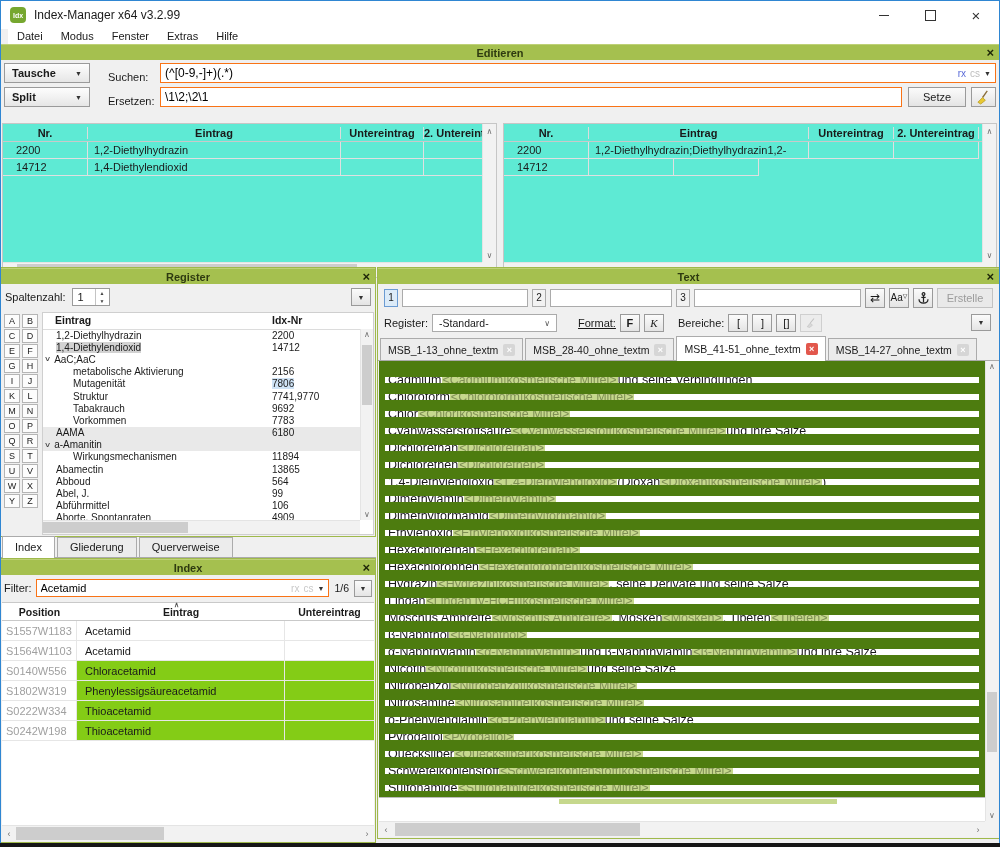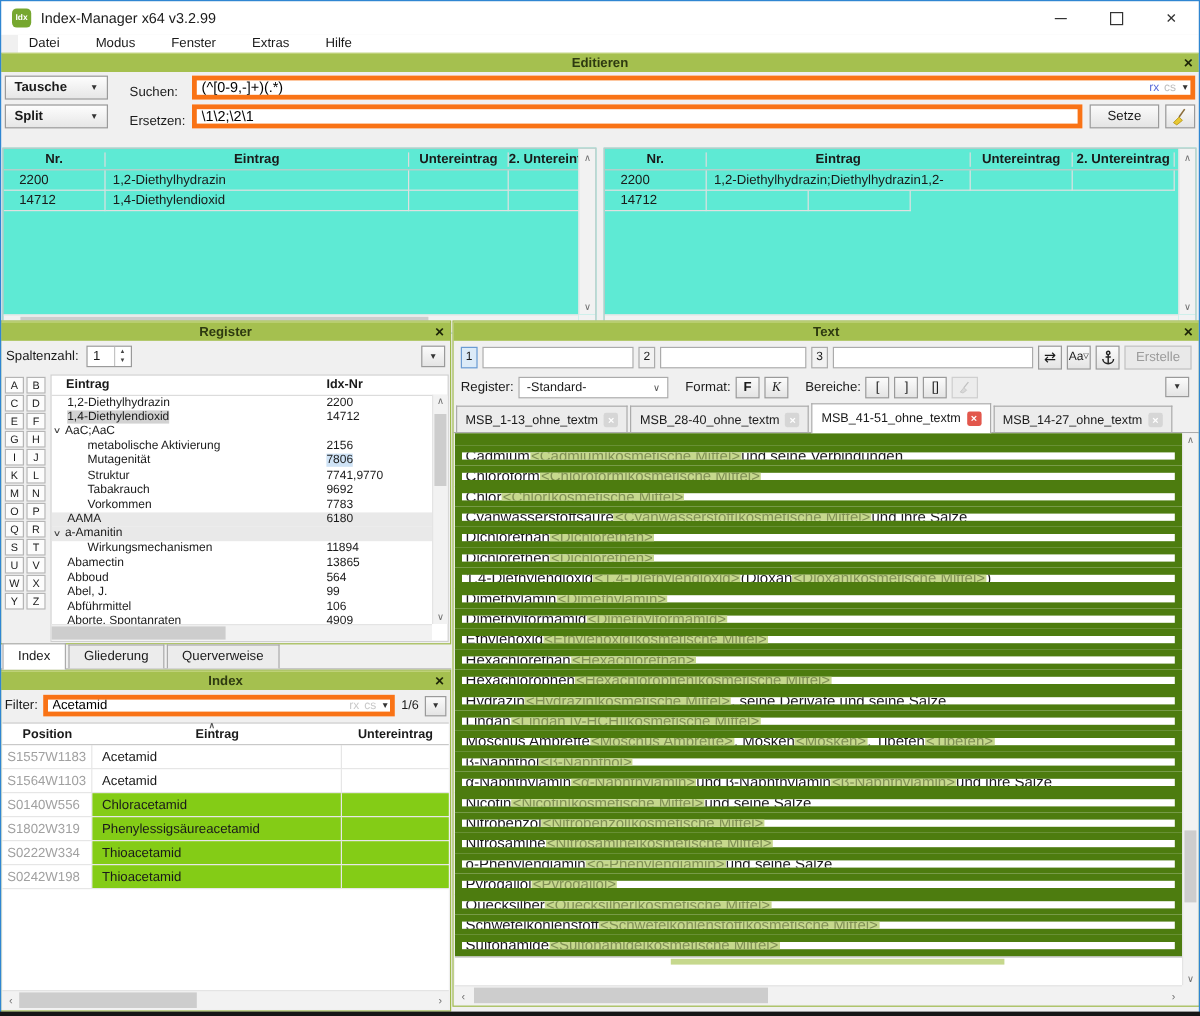--- a/index.html
+++ b/index.html
@@ -11,39 +11,39 @@
   
   .titlebar{position:absolute;left:1px;top:1px;right:1px;height:28px;background:#fff;display:flex;align-items:center;}
   .app-icon{width:16px;height:16px;border-radius:4px;background:#76a72f;color:#fff;font-size:7px;font-weight:bold;
             display:flex;align-items:center;justify-content:center;margin:0 8px 0 9px;}
   .title-text{font-size:12px;}
   .win-controls{margin-left:auto;display:flex;height:100%;}
   .win-btn{width:46px;height:100%;display:flex;align-items:center;justify-content:center;color:#333;font-size:13px;}
   .glyph-min{width:10px;border-top:1px solid #333;display:inline-block;}
   .glyph-max{width:9px;height:9px;border:1px solid #333;display:inline-block;}
   .glyph-close{font-size:15px;line-height:1;}
-  .menubar{position:absolute;top:29px;left:15px;right:1px;height:15px;background:#fff;display:flex;font-size:11px;gap:12px;}
+  .menubar{position:absolute;top:29px;left:8px;right:1px;height:15px;background:#fff;display:flex;font-size:11px;}
   .menu-item{padding:0 9px;line-height:15px;}
 
   
   .green-hdr{background:#a5c04f;border-top:1px solid #bed177;color:#2e3a10;font-weight:bold;font-size:11px;
              display:flex;align-items:center;justify-content:center;position:relative;}
   .green-x{position:absolute;right:5px;top:0;bottom:0;display:flex;align-items:center;font-size:13px;color:#1d2508;font-weight:bold;line-height:1;}
   .hdr-editieren{position:absolute;top:44px;left:1px;right:1px;height:15px;}
 
   
   .ctl-row{position:absolute;display:flex;align-items:flex-end;font-size:11px;}
   #row-suchen{top:61px;left:4px;right:4px;height:22px;}
   #row-ersetzen{top:85px;left:4px;right:4px;height:22px;}
   .drop-btn{width:86px;height:20px;display:flex;align-items:center;justify-content:space-between;padding:0 7px;box-sizing:border-box;
             background:linear-gradient(#fdfdfd,#e6e6e6);border:1px solid #9a9a9a;font-weight:bold;font-size:11px;}
   .caret{font-size:7px;color:#333;}
   .fld-label{margin-left:18px;width:52px;}
   .input-wrap{flex:1;position:relative;height:20px;}
-  .input-wrap input{width:100%;height:100%;box-sizing:border-box;border:4px solid #f97316;background:#fff;
+  .input-wrap input{width:100%;height:100%;box-sizing:border-box;border:1px solid #f97316;background:#fff;
                     font-family:"Liberation Sans",sans-serif;font-size:12px;padding:0 48px 0 4px;}
   .rx-cs{position:absolute;right:5px;top:0;bottom:0;display:flex;align-items:center;gap:4px;font-size:10px;}
   .rx-on{color:#5a6bd8;} .cs-off{color:#bdbdbd;} .rx-off{color:#c9c9c9;}
   .btn{background:linear-gradient(#fbfbfb,#e4e4e4);border:1px solid #9a9a9a;font-size:11px;
        display:flex;align-items:center;justify-content:center;box-sizing:border-box;}
 
   
   .ptable{position:absolute;top:108px;height:155px;background:#5eead4;border:1px solid #c6c6c6;box-sizing:border-box;margin-top:15px;}
   .pt-inner{position:absolute;left:0;top:0;right:14px;bottom:15px;overflow:hidden;}
   .pt-head{display:flex;height:17px;border-bottom:1px solid #c9c9c9;font-weight:bold;font-size:11px;align-items:center;}
@@ -552,21 +552,21 @@
     <div class="btn create-btn">
       <span>Erstelle</span>
     </div>
   </div>
   <div class="t-row2">
     <span>Register:</span>
     <div class="select">
       <span>-Standard-</span>
       <span class="sel-arrow">∨</span>
     </div>
-    <span style="margin-left:10px;">Format:</span>
+    <span style="margin-left:17px;text-decoration:underline;">Format:</span>
     <div class="btn fbtn bold">F</div>
     <div class="btn fbtn italic">K</div>
     <span style="margin-left:10px;">Bereiche:</span>
     <div class="btn fbtn">[</div>
     <div class="btn fbtn">]</div>
     <div class="btn fbtn">[]</div>
     <div class="btn fbtn disabled" style="width:22px;">
       <svg width="12" height="12" viewBox="0 0 16 16">
         <line x1="12" y1="2" x2="7" y2="8" stroke="#c0c0c0" stroke-width="1.4"></line>
         <path d="M3 13 L7 8 L10 11 L6 14 Z" fill="#d8d8d8" stroke="#c0c0c0" stroke-width="0.8"></path>

